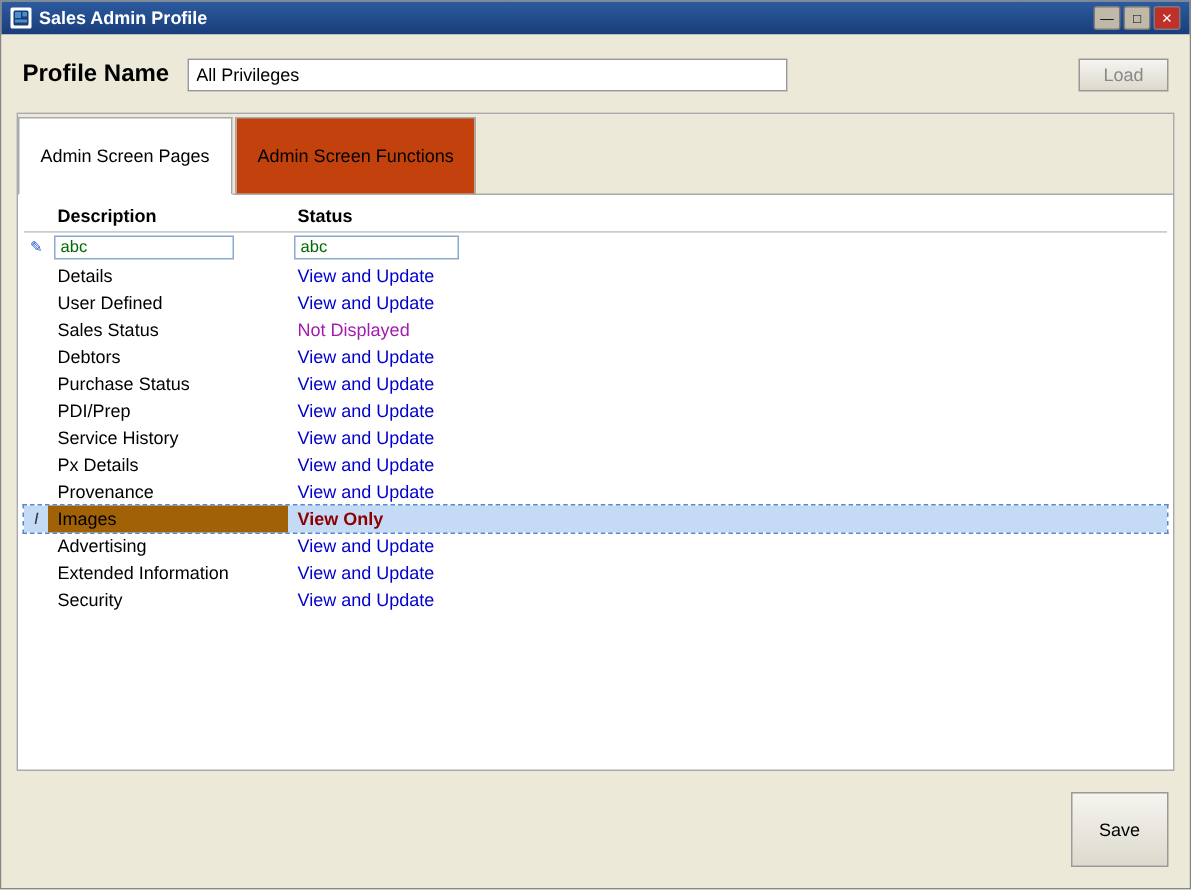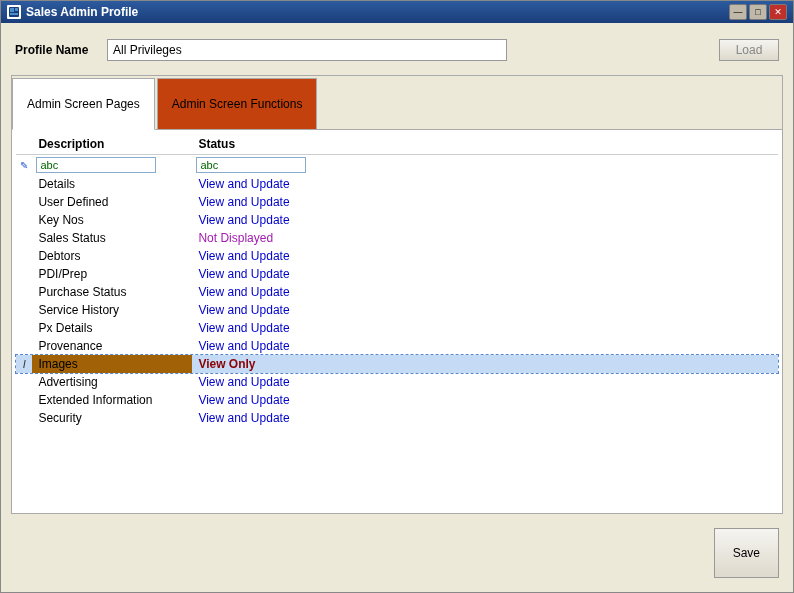--- a/index.html
+++ b/index.html
@@ -77,21 +77,21 @@
       background: #ece9d8;
     }
 
     .profile-row {
       display: flex;
       align-items: center;
       gap: 12px;
       padding: 6px 4px;
     }
     .profile-label {
-      font-size: 12px;
+      font-size: 16px;
       font-weight: bold;
       color: #000;
       min-width: 80px;
     }
     .profile-select-wrap {
       flex: 1;
       position: relative;
     }
     .profile-select {
       width: 100%;
@@ -293,45 +293,39 @@
     <td></td>
   </tr>
               <tr>
     <td class="row-marker" style="color:#333; font-size:11px; font-style:italic;"></td>
     <td style="">User Defined</td>
     <td style="color: #0000cc; ">View and Update</td>
     <td></td>
   </tr>
               <tr>
     <td class="row-marker" style="color:#333; font-size:11px; font-style:italic;"></td>
-    <td style="">Key Nos</td>
-    <td style="color: #0000cc; ">View and Update</td>
-    <td></td>
-  </tr>
-              <tr>
-    <td class="row-marker" style="color:#333; font-size:11px; font-style:italic;"></td>
     <td style="">Sales Status</td>
     <td style="color: #a21caf; ">Not Displayed</td>
     <td></td>
   </tr>
               <tr>
     <td class="row-marker" style="color:#333; font-size:11px; font-style:italic;"></td>
     <td style="">Debtors</td>
     <td style="color: #0000cc; ">View and Update</td>
     <td></td>
   </tr>
               <tr>
     <td class="row-marker" style="color:#333; font-size:11px; font-style:italic;"></td>
+    <td style="">Purchase Status</td>
+    <td style="color: #0000cc; ">View and Update</td>
+    <td></td>
+  </tr>
+              <tr>
+    <td class="row-marker" style="color:#333; font-size:11px; font-style:italic;"></td>
     <td style="">PDI/Prep</td>
-    <td style="color: #0000cc; ">View and Update</td>
-    <td></td>
-  </tr>
-              <tr>
-    <td class="row-marker" style="color:#333; font-size:11px; font-style:italic;"></td>
-    <td style="">Purchase Status</td>
     <td style="color: #0000cc; ">View and Update</td>
     <td></td>
   </tr>
               <tr>
     <td class="row-marker" style="color:#333; font-size:11px; font-style:italic;"></td>
     <td style="">Service History</td>
     <td style="color: #0000cc; ">View and Update</td>
     <td></td>
   </tr>
               <tr>

